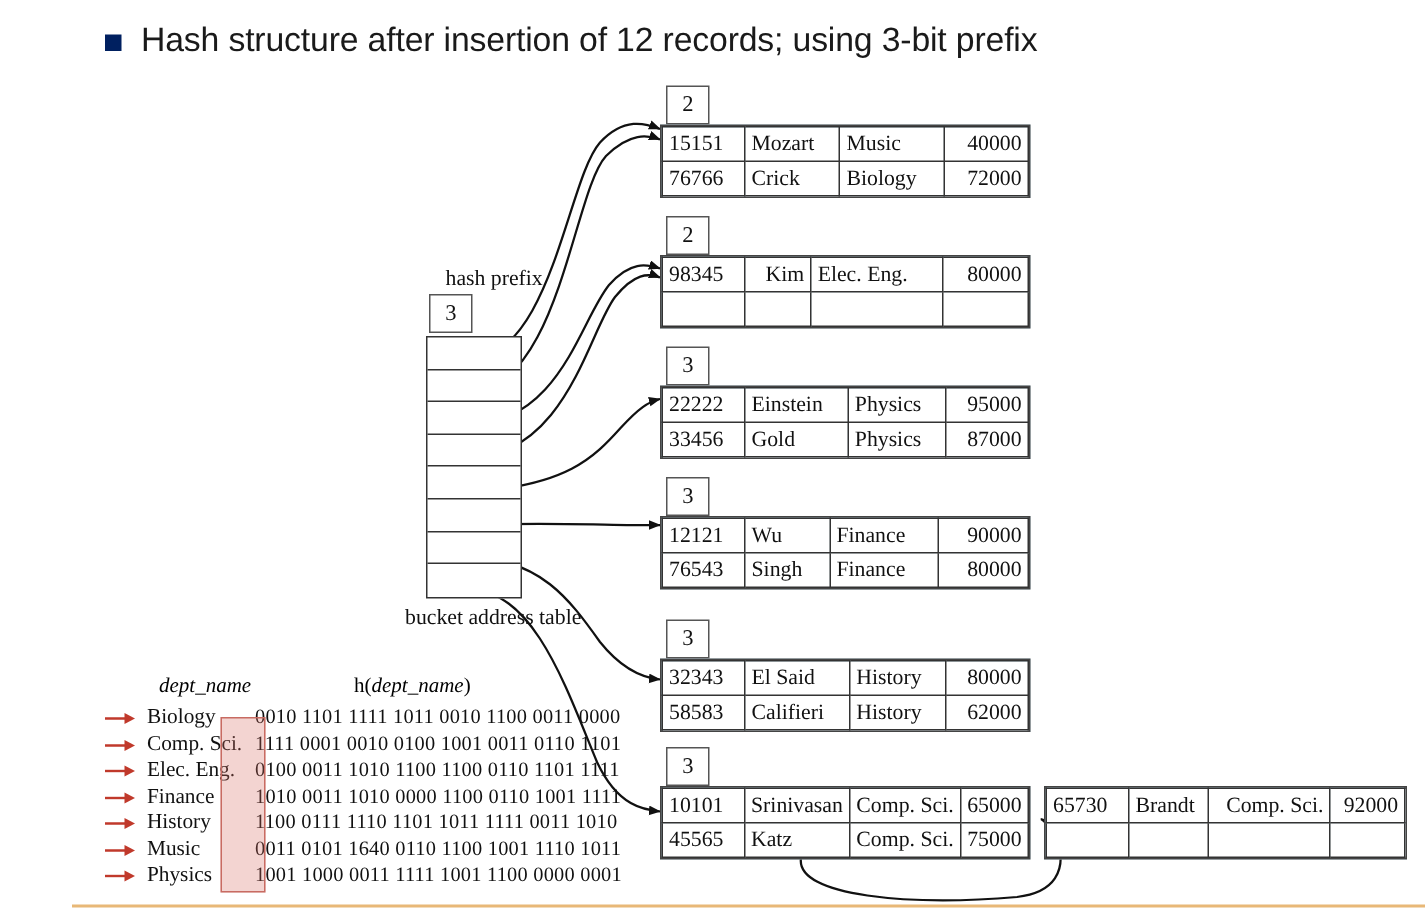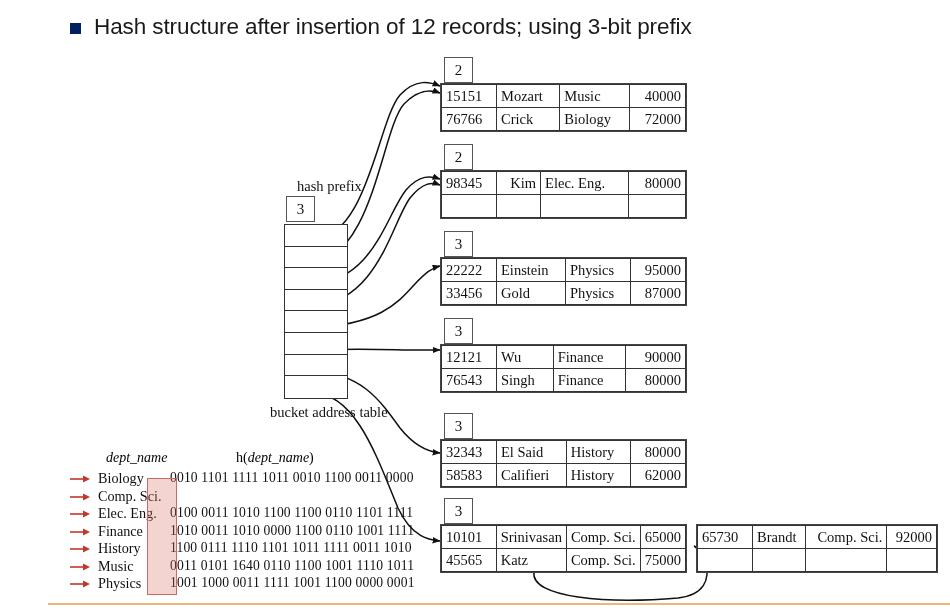--- a/index.html
+++ b/index.html
@@ -272,20 +272,21 @@
       <div class="lg-dept">Biology</div>
       <div class="lg-bits">0010 1101 1111 1011 0010 1100 0011 0000</div>
     </div>
 
     <div class="lg-row">
       <svg class="lg-arrow" viewBox="0 0 22 14">
         <line x1="0" y1="8" x2="14" y2="8" stroke="#c0392b" stroke-width="1.6"></line>
         <path d="M13,4.4 L20,8 L13,11.6 z" fill="#c0392b"></path>
       </svg>
       <div class="lg-dept">Comp. Sci.</div>
+      <div class="lg-bits">1111 0001 0010 0100 1001 0011 0110 1101</div>
     </div>
 
     <div class="lg-row">
       <svg class="lg-arrow" viewBox="0 0 22 14">
         <line x1="0" y1="8" x2="14" y2="8" stroke="#c0392b" stroke-width="1.6"></line>
         <path d="M13,4.4 L20,8 L13,11.6 z" fill="#c0392b"></path>
       </svg>
       <div class="lg-dept">Elec. Eng.</div>
       <div class="lg-bits">0100 0011 1010 1100 1100 0110 1101 1111</div>
     </div>

